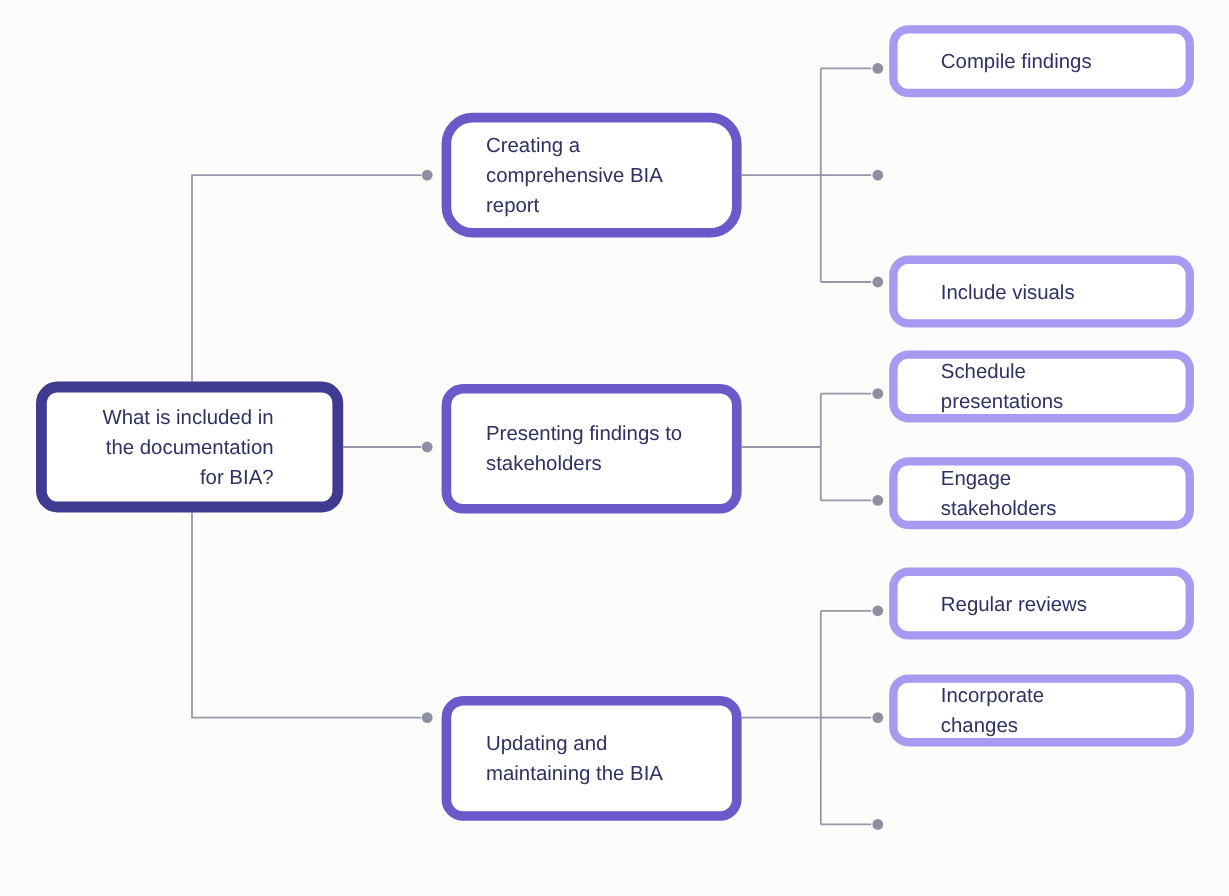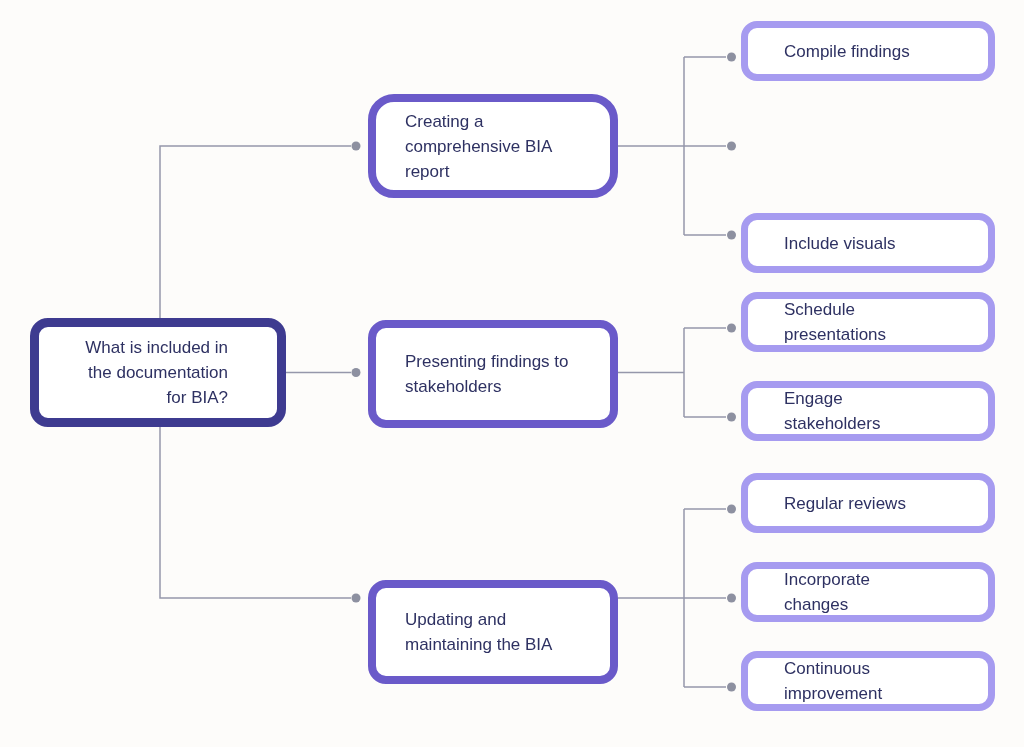--- a/index.html
+++ b/index.html
@@ -146,17 +146,14 @@
   <div class="node node-leaf leaf-5">
     <span>Engage stakeholders</span>
   </div>
 
   <div class="node node-leaf leaf-6">
     <span>Regular reviews</span>
   </div>
   <div class="node node-leaf leaf-7">
     <span>Incorporate changes</span>
   </div>
-  <div class="node node-leaf leaf-8">
-    <span>Continuous improvement</span>
-  </div>
 
 </div>
 
 </body></html>

